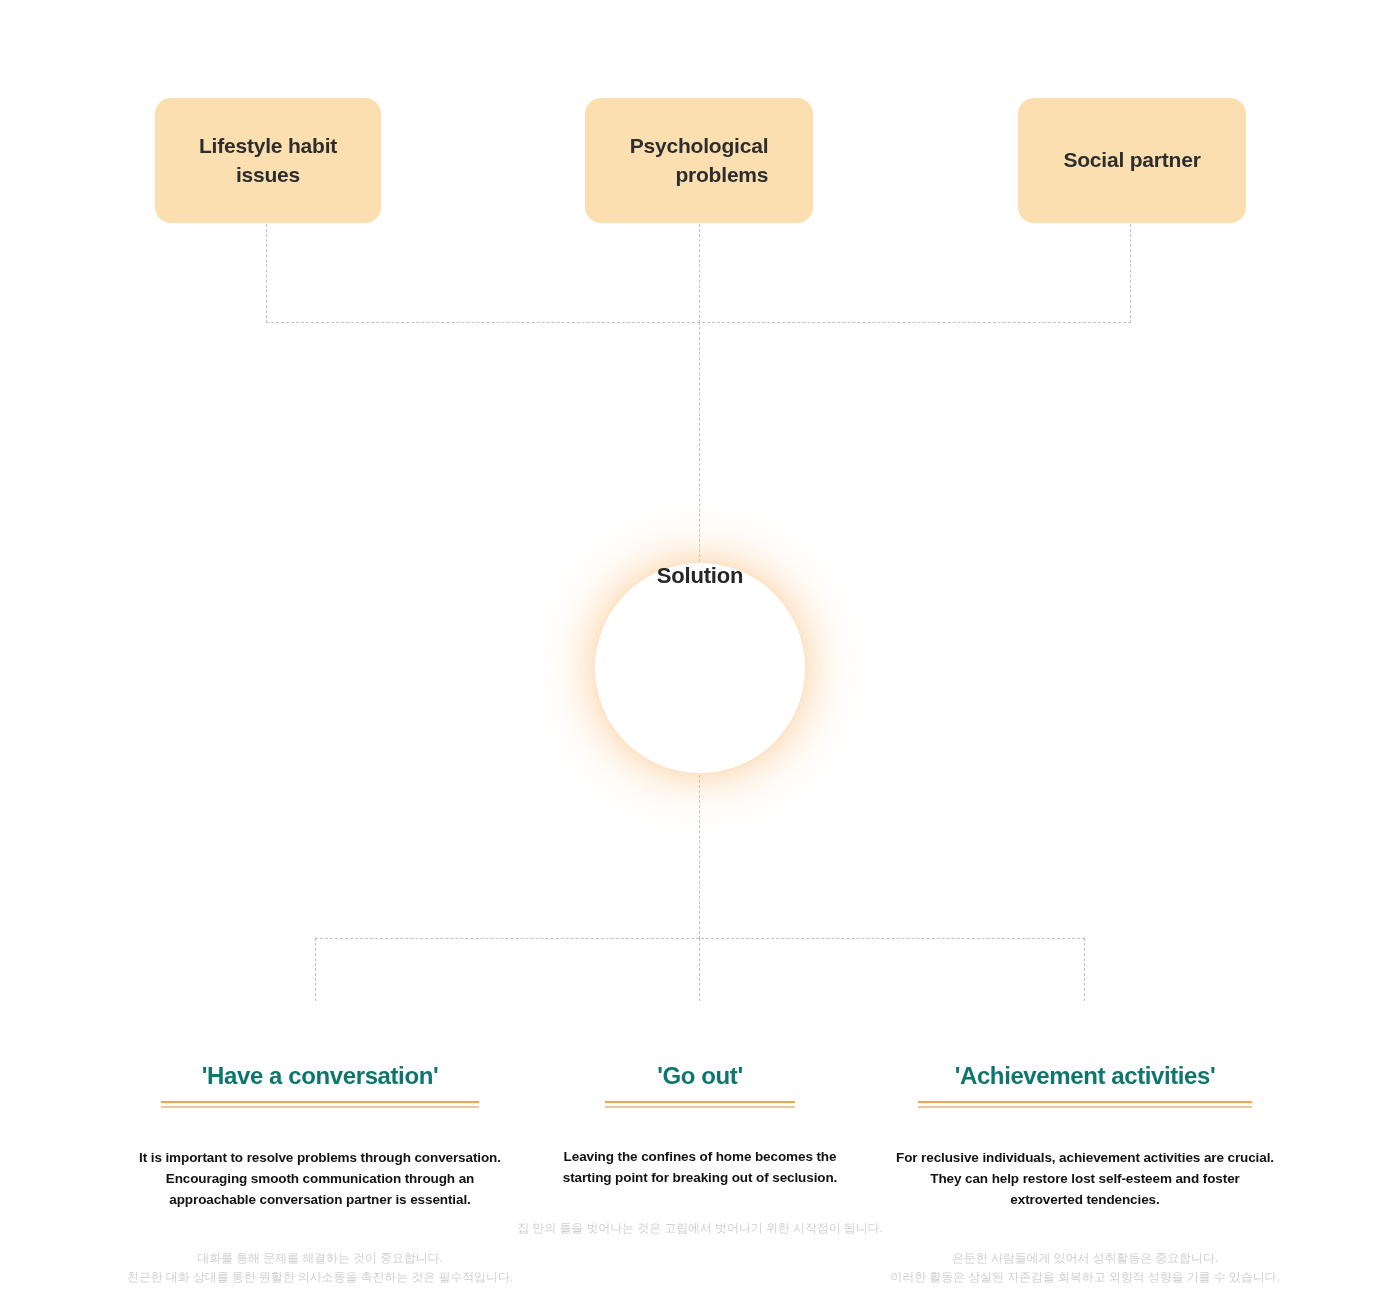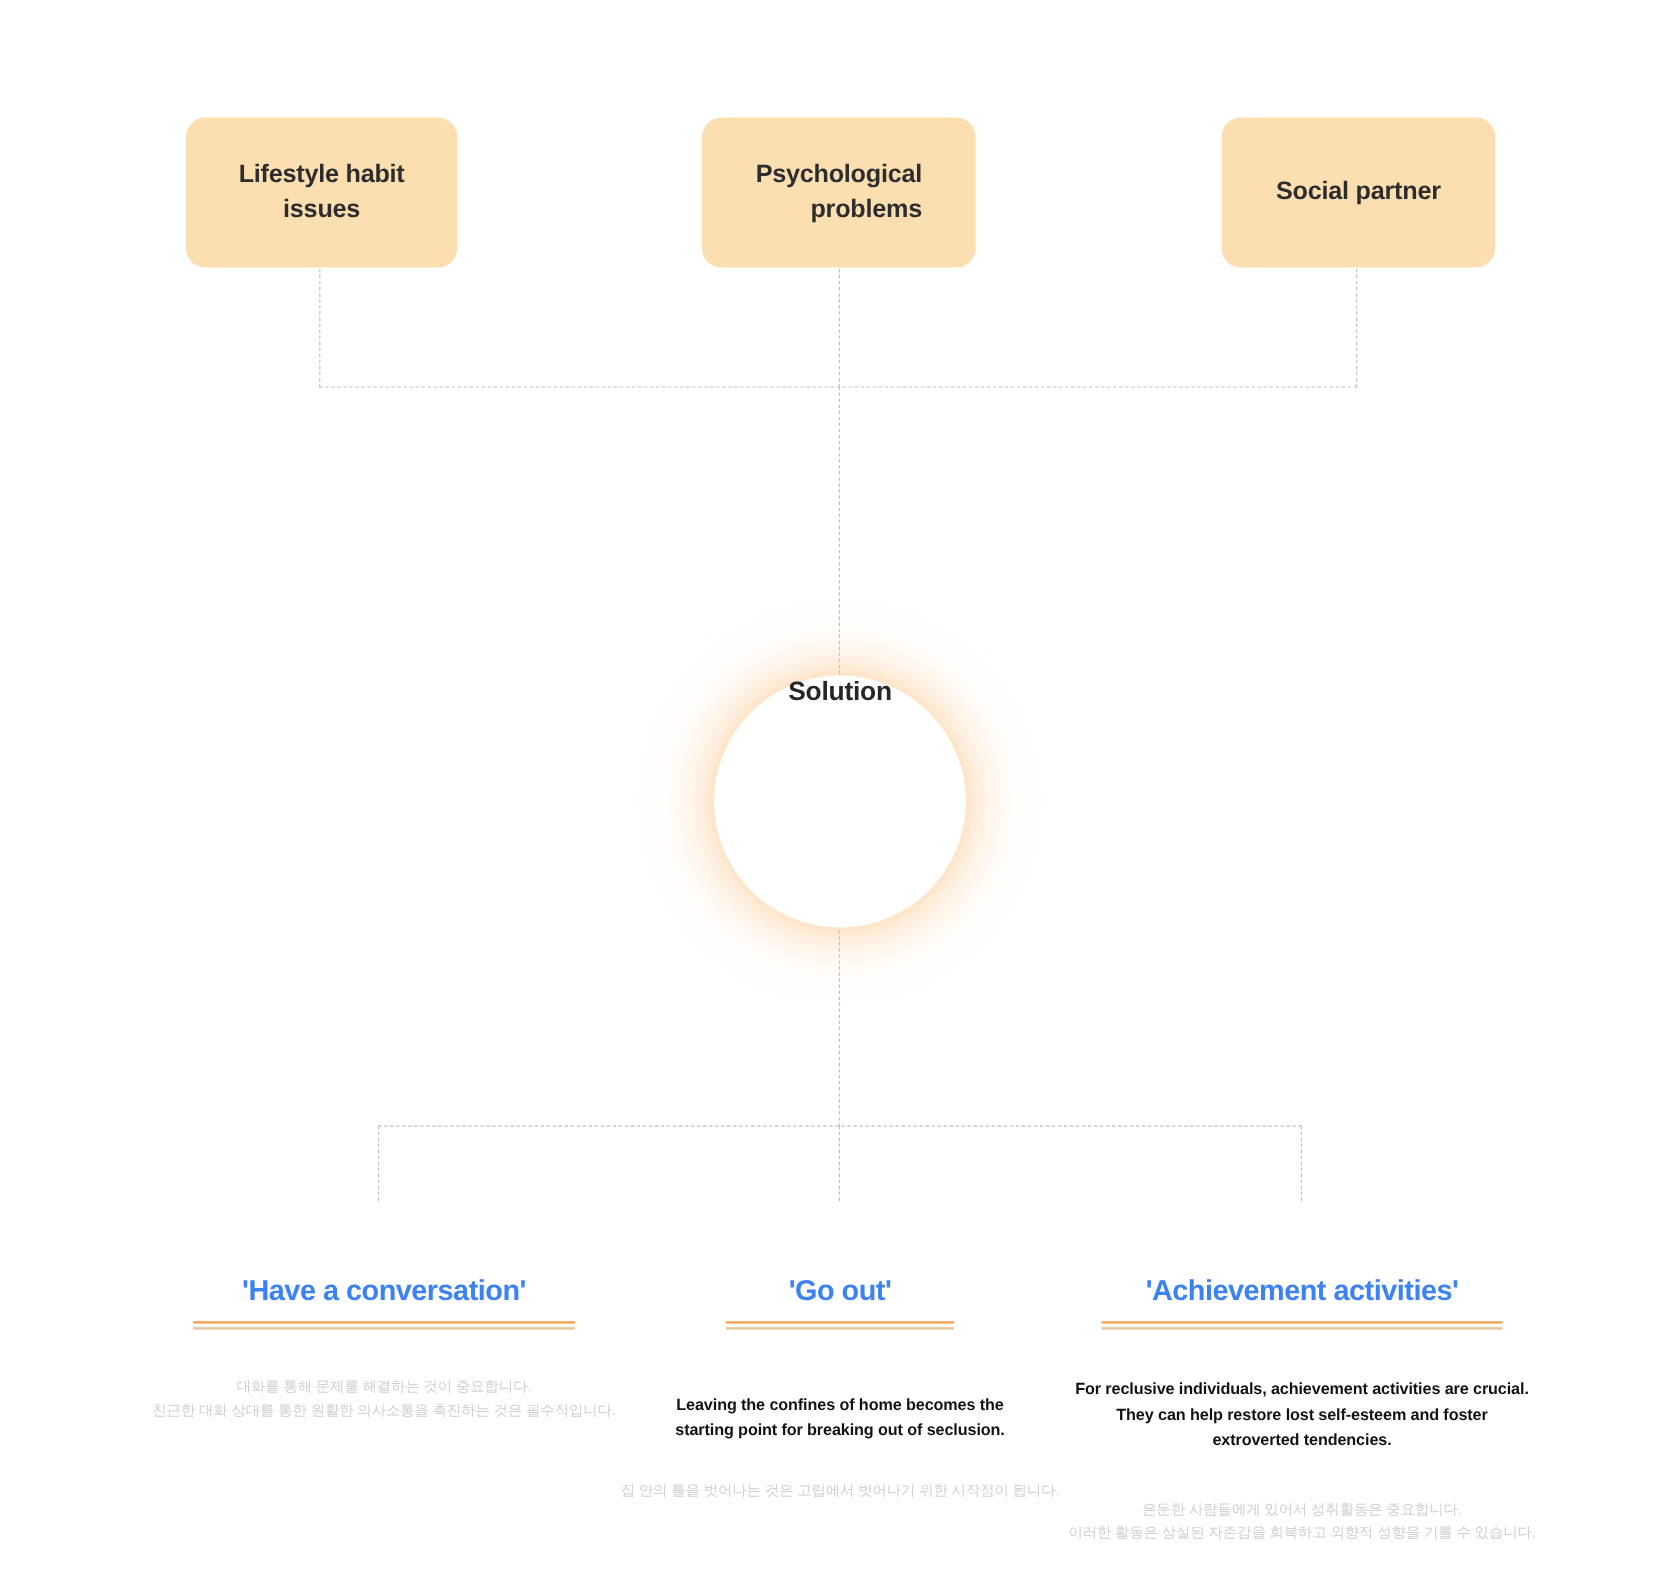--- a/index.html
+++ b/index.html
@@ -130,21 +130,21 @@
     top: 1062px;
     text-align: center;
   }
   #sol-0 { left: 110px;  width: 420px; }
   #sol-1 { left: 505px;  width: 390px; }
   #sol-2 { left: 875px;  width: 420px; }
 
   .sol-title {
     font-size: 24px;
     font-weight: bold;
-    color: #3b82f6;
+    color: #0f766e;
     letter-spacing: -0.4px;
     line-height: 1.2;
     white-space: nowrap;
   }
   .sol-rule-wrap {
     margin: 10px auto 0;
     height: 7px;
   }
   #sol-0 .sol-rule-wrap { width: 318px; }
   #sol-1 .sol-rule-wrap { width: 190px; }
@@ -160,21 +160,21 @@
   }
   .sol-en {
     margin-top: 40px;
     font-size: 13.5px;
     font-weight: bold;
     color: #121212;
     line-height: 1.55;
     letter-spacing: -0.1px;
     white-space: pre-line;
   }
-  #sol-1 .sol-en { margin-top: 53px; }
+  #sol-1 .sol-en { margin-top: 39px; }
   .sol-ko {
     margin-top: 38px;
     font-size: 12px;
     color: #cfcfcf;
     line-height: 1.65;
     letter-spacing: -0.1px;
     white-space: pre-line;
   }
   #sol-1 .sol-ko { margin-top: 30px; }
 </style>
@@ -213,20 +213,23 @@
   <div class="v-dash" id="v-bot-left"></div>
   <div class="v-dash" id="v-bot-mid"></div>
   <div class="v-dash" id="v-bot-right"></div>
 
   <div class="sol-col" id="sol-0">
     <div class="sol-title">'Have a conversation'</div>
     <div class="sol-rule-wrap">
       <div class="sol-rule-top"></div>
       <div class="sol-rule-bot"></div>
     </div>
+    <div class="sol-en">It is important to resolve problems through conversation.
+Encouraging smooth communication through an
+approachable conversation partner is essential.</div>
     <div class="sol-ko">대화를 통해 문제를 해결하는 것이 중요합니다.
 친근한 대화 상대를 통한 원활한 의사소통을 촉진하는 것은 필수적입니다.</div>
   </div>
 
   <div class="sol-col" id="sol-1">
     <div class="sol-title">'Go out'</div>
     <div class="sol-rule-wrap">
       <div class="sol-rule-top"></div>
       <div class="sol-rule-bot"></div>
     </div>

